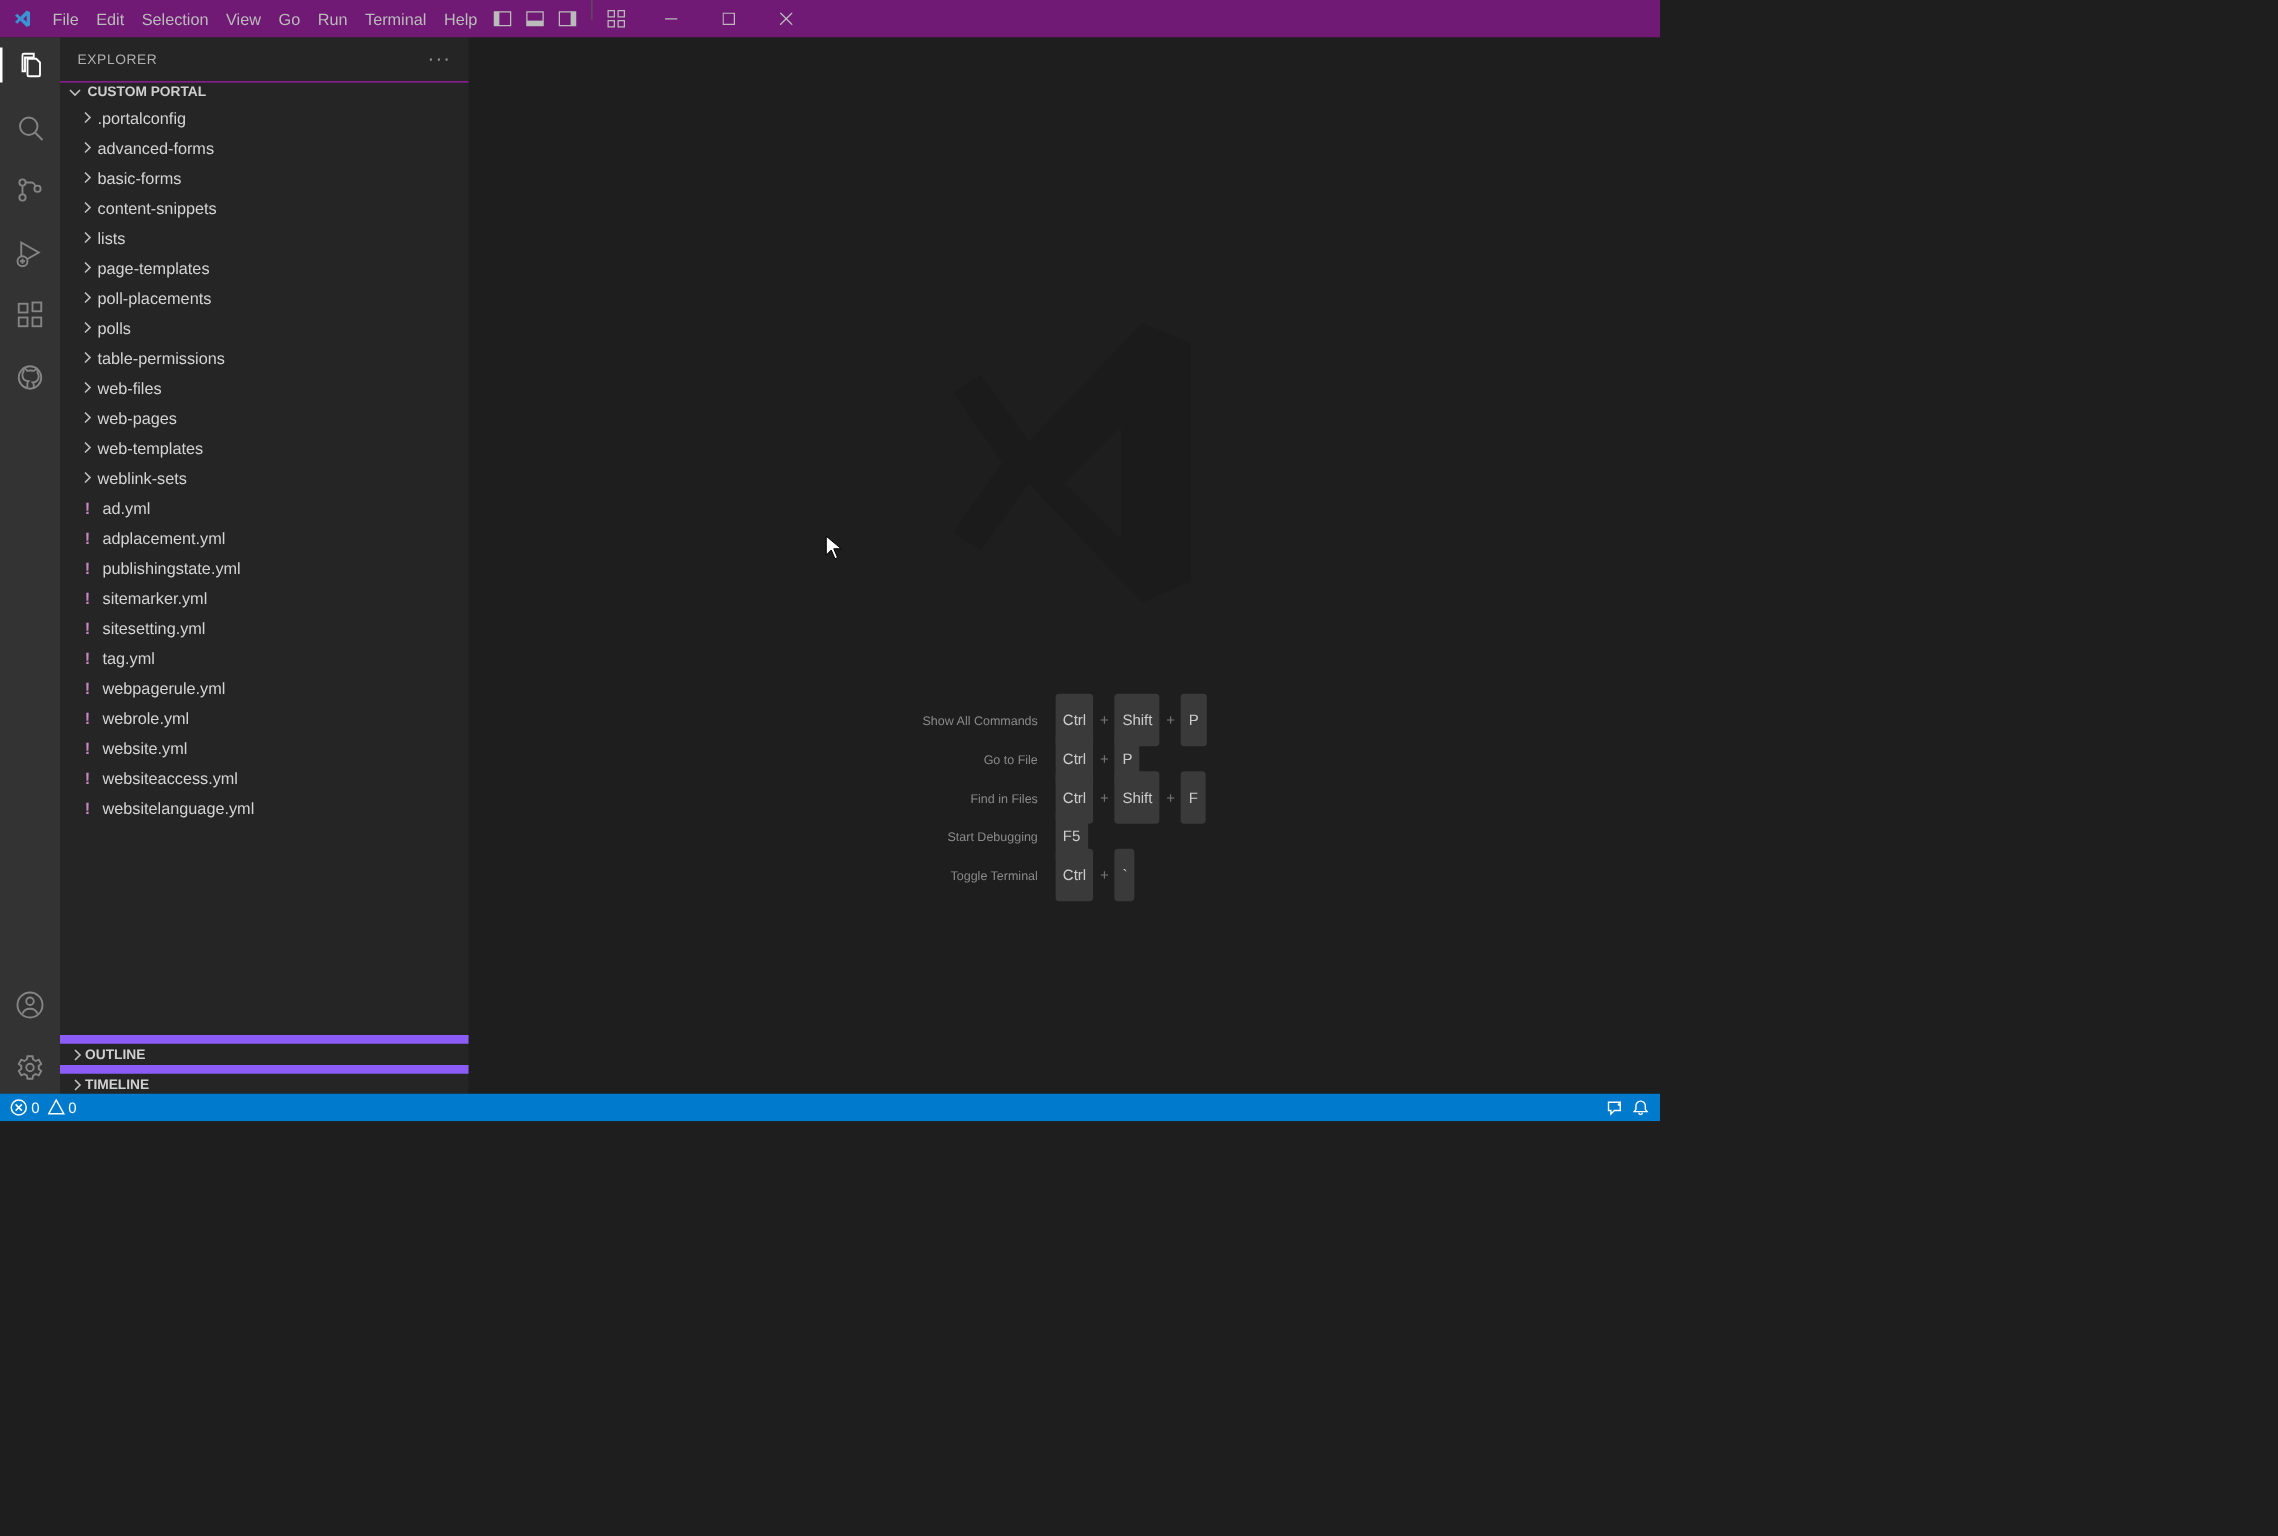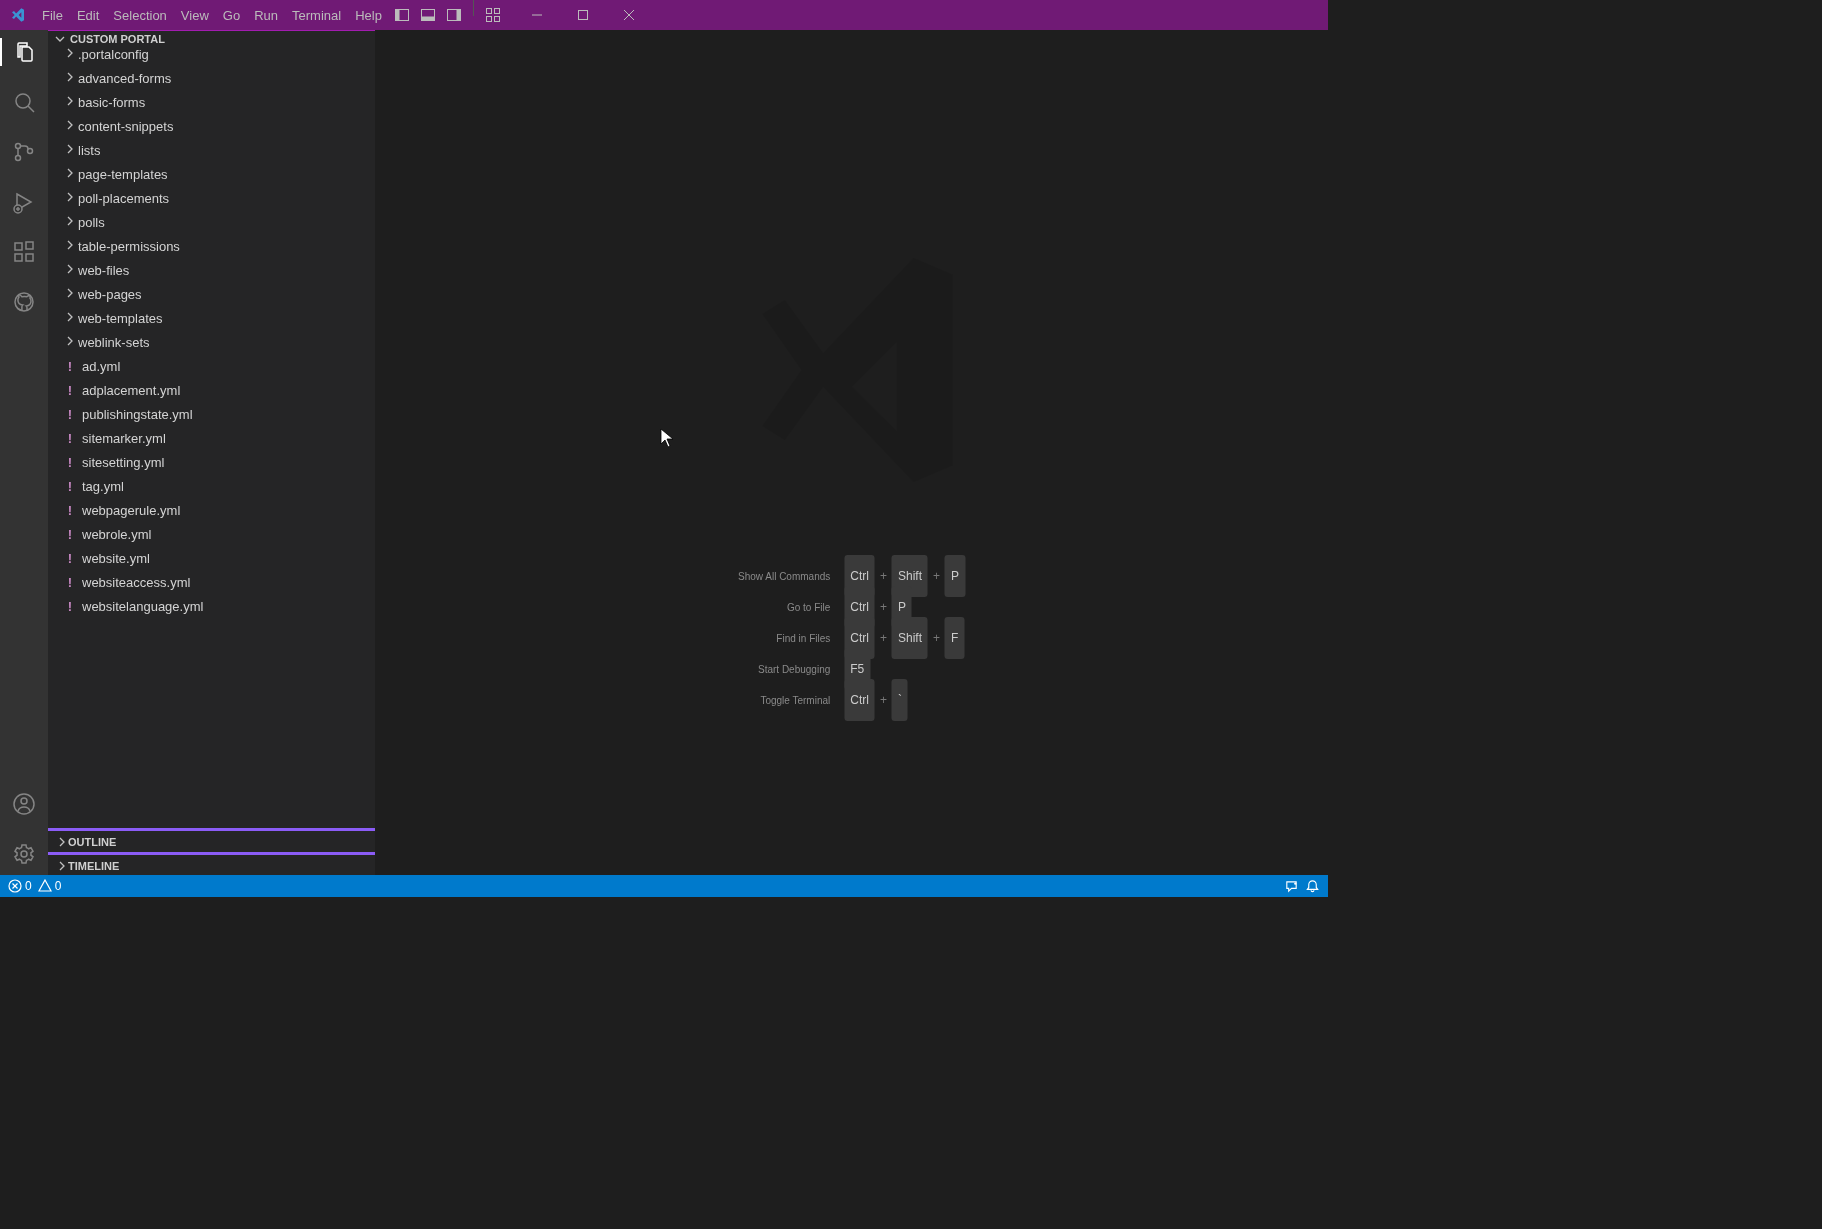--- a/index.html
+++ b/index.html
@@ -24,26 +24,26 @@
 .activity-btn{color:#858585;display:flex;align-items:center;justify-content:center;width:48px;height:28px}
 .activity-btn.active{color:#fff;border-left:2px solid #fff}
 
 .sidebar{width:327px;background:#252526;display:flex;flex-direction:column;font-size:13px}
 .side-header{height:35px;display:flex;align-items:center;justify-content:space-between;padding:0 14px;color:#b0b0b0;font-size:11px;letter-spacing:.5px}
 .side-header .more{color:#999;font-size:16px;letter-spacing:1px}
 .section{flex:1;overflow:auto}
 .section-header{display:flex;align-items:center;padding:2px 6px;border-top:1px solid #a21caf;font-size:11px;font-weight:700;color:#d0d0d0}
 .section-header .chev{margin-right:4px}
 .tree{padding-left:0}
-.tree .row{display:flex;align-items:flex-start;height:24px;color:#d4d4d4;cursor:default}
+.tree .row{display:flex;align-items:center;height:24px;color:#d4d4d4;cursor:default}
 .tree .row .indent{width:14px}
 .tree .row .twisty{width:16px;display:flex;justify-content:center;color:#c0c0c0}
 .tree .row .fi{width:16px;text-align:center;margin-right:4px}
 .yaml-icon{color:#c586c0;font-weight:700}
-.section-bottom{border-top:3px solid #8b5cf6;height:24px;display:flex;align-items:center;padding-left:8px;font-size:11px;font-weight:700;color:#d0d0d0}
+.section-bottom{border-top:7px solid #8b5cf6;height:24px;display:flex;align-items:center;padding-left:8px;font-size:11px;font-weight:700;color:#d0d0d0}
 
 .editor{flex:1;background:#1e1e1e;position:relative}
 .watermark{position:absolute;top:200px;left:50%;transform:translateX(-50%);opacity:.4}
 .shortcuts{position:absolute;top:530px;left:50%;transform:translateX(-50%);display:table}
 .shortcuts .sc-row{display:table-row}
 .shortcuts .sc-label{display:table-cell;text-align:right;padding:8px 14px 8px 0;color:#8a8a8a;font-size:10px}
 .shortcuts .sc-keys{display:table-cell;padding:8px 0;color:#8a8a8a;font-size:13px}
 .key{background:#3a3a3a;border-radius:3px;padding:14px 6px;font-size:12px;color:#ccc}
 .plus{color:#777;margin:0 5px;font-size:12px}
 
@@ -182,20 +182,24 @@
       <div class="activity-btn">
           <svg width="24" height="24" viewBox="0 0 24 24" fill="none" stroke="currentColor" stroke-width="1.5">
             <circle cx="12" cy="12" r="3"></circle>
             <path d="M19 12a7 7 0 0 0-.1-1.2l2.1-1.6-2-3.4-2.5 1a7 7 0 0 0-2-1.2L14 3h-4l-.5 2.6a7 7 0 0 0-2 1.2l-2.5-1-2 3.4 2.1 1.6A7 7 0 0 0 5 12c0 .4 0 .8.1 1.2L3 14.8l2 3.4 2.5-1a7 7 0 0 0 2 1.2L10 21h4l.5-2.6a7 7 0 0 0 2-1.2l2.5 1 2-3.4-2.1-1.6c.1-.4.1-.8.1-1.2z"></path>
           </svg>
         </div>
     </div>
   </div>
 
   <div class="sidebar">
+    <div class="side-header">
+      <span>EXPLORER</span>
+      <span class="more">···</span>
+    </div>
     <div class="section-header">
       <span class="chev">
           <svg width="12" height="12" viewBox="0 0 12 12">
             <path d="M2 4l4 4 4-4" fill="none" stroke="#c0c0c0" stroke-width="1.3"></path>
           </svg>
         </span>
       <span>CUSTOM PORTAL</span>
     </div>
     <div class="tree section" id="tree">
         <div class="row">

